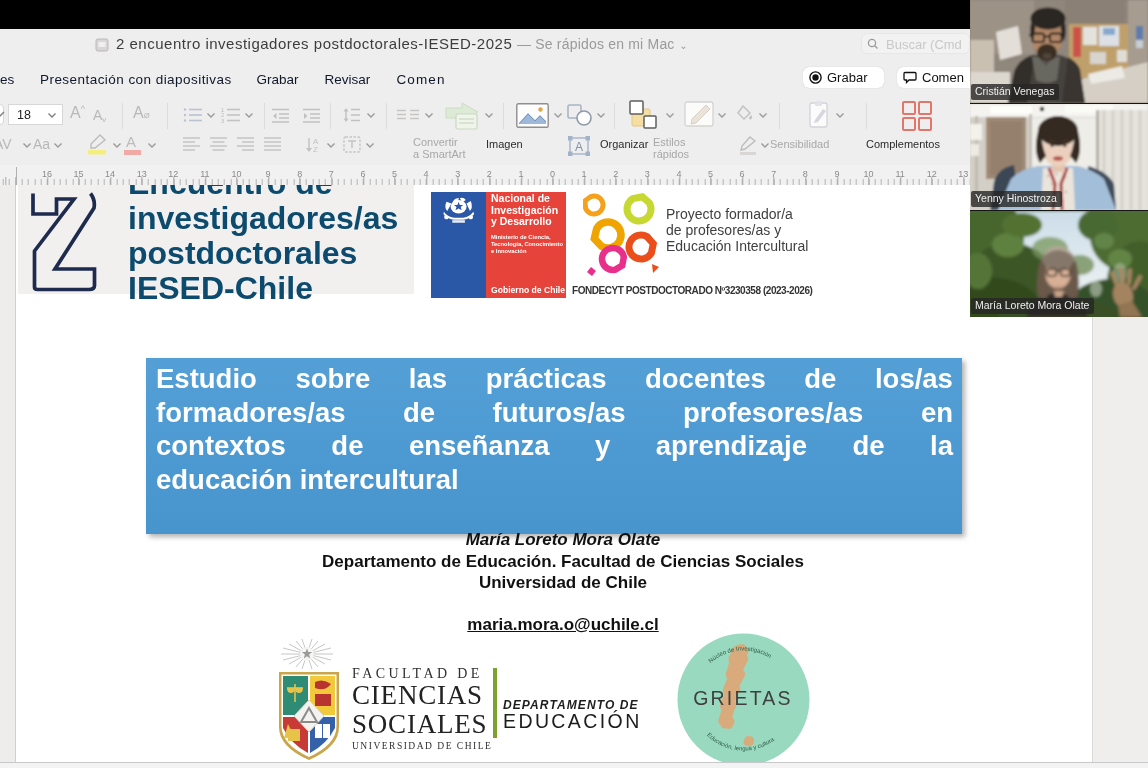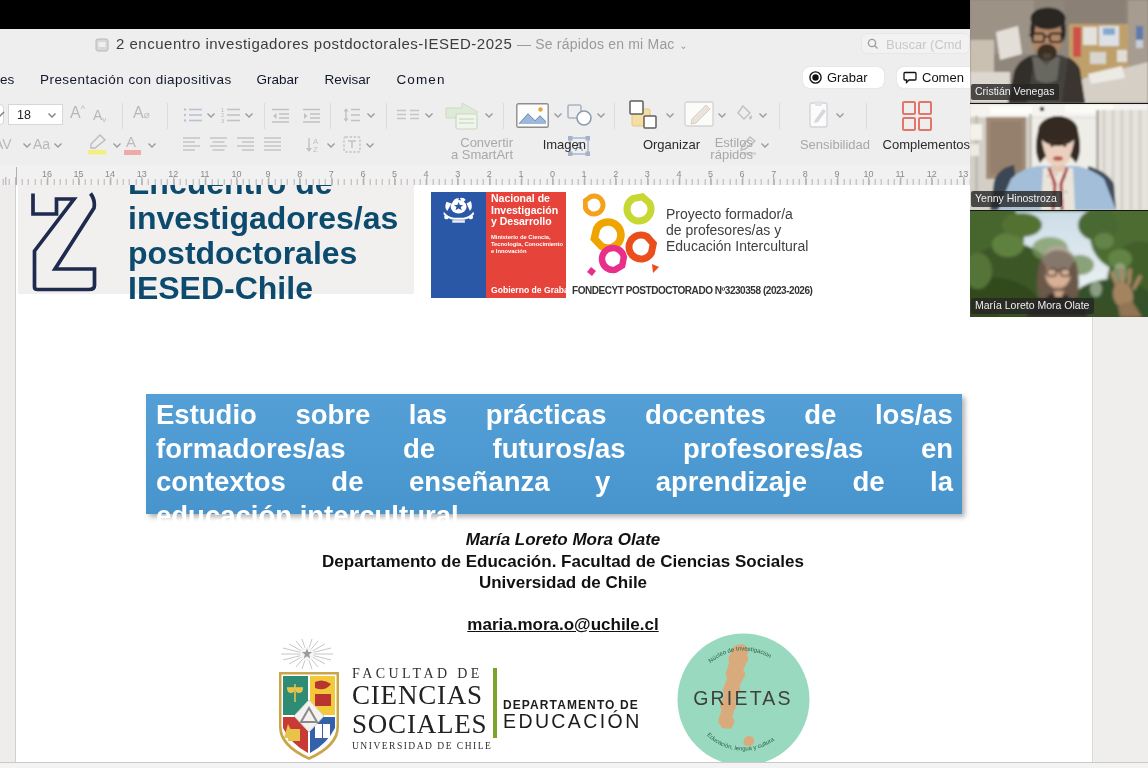--- a/index.html
+++ b/index.html
@@ -10,35 +10,35 @@
   
   #blackbar { left:0; top:0; width:1148px; height:29px; background:#000; }
   #chrome { left:0; top:29px; width:1148px; height:136px; background:#efeeee; }
   #ruler { left:0; top:165px; width:1148px; height:20px; background:#f2f1f1; }
   #slide { left:0; top:185px; width:1148px; height:577px; background:#fff; overflow:hidden; }
   #bottombar { left:0; top:762px; width:1148px; height:6px; background:#f3f3f3; border-top:1px solid #c9c9c9; }
 
   .tab { position:absolute; top:0; font-size:13.5px; color:#0f172a; white-space:nowrap; }
   .mi { position:absolute; color:#b9b8b8; }
   .divider { position:absolute; width:1px; height:26px; top:74px; background:#dddbdb; }
-  .lbl { position:absolute; font-size:13px; color:#a9a8a8; text-align:right; line-height:11.5px; white-space:nowrap; }
+  .lbl { position:absolute; font-size:11px; color:#a9a8a8; text-align:left; line-height:11.5px; white-space:nowrap; }
   .lbl.on { color:#2b2b2b; }
 
   
   .rnum { position:absolute; top:4px; font-size:9px; color:#8a8a8a; transform:translateX(-50%); }
 
   
   #hdrblock { left:18px; top:0; width:396px; height:109px; background:#f1f0ee; }
   #hdrtext { left:128px; top:-19px; width:320px; font-weight:bold; font-size:32px; line-height:35px; color:#0c4a6e; letter-spacing:0; }
   #anidblue { left:431px; top:7px; width:55px; height:106px; background:#2b57a7; }
   #anidred  { left:486px; top:7px; width:80px; height:106px; background:#e6443b; color:#fff; }
   #gdtext { left:666px; top:21px; font-size:14px; line-height:16.1px; color:#3f3f3f; }
   #fondecyt { left:572px; top:100px; font-size:10px; font-weight:bold; color:#333; letter-spacing:-0.45px; white-space:nowrap; }
 
-  #bluebox { left:146px; top:173px; width:816px; height:120px; background:linear-gradient(180deg,#539fd6,#4894cd); box-shadow:3px 3px 5px rgba(0,0,0,0.3); color:#fff; font-weight:bold; font-size:27.5px;margin-top:36px; }
+  #bluebox { left:146px; top:173px; width:816px; height:176px; background:linear-gradient(180deg,#539fd6,#4894cd); box-shadow:3px 3px 5px rgba(0,0,0,0.3); color:#fff; font-weight:bold; font-size:27.5px; }
   .bl { position:absolute; left:10px; right:9px; display:flex; justify-content:space-between; white-space:nowrap; }
 
   #authors { left:163px; top:344px; width:800px; text-align:center; font-weight:bold; font-size:17px; line-height:21.6px; color:#111; }
 
   #facblock { color:#2e2e2e; }
   .serif { font-family:"Liberation Serif", serif; }
 
   
   #videos { left:970px; top:0; width:178px; height:317px; background:#161616; }
   .vid { position:absolute; left:0; width:178px; overflow:hidden; }
@@ -416,21 +416,21 @@
           <path d="M11 24 q-2 4 2 5 q3 0 2 -4 Z"></path>
           <path d="M44 24 q2 4 -2 5 q-3 0 -2 -4 Z"></path>
           <path d="M20 30 h15 v3 h-15 Z" opacity="0.9"></path>
         </g>
         <path d="M27.5 8.2 L29 12 L33 12 L30 14.4 L31.2 18.2 L27.5 16 L23.8 18.2 L25 14.4 L22 12 L26 12 Z" fill="#2b57a7" transform="translate(4.5,3) scale(0.84)"></path>
       </svg>
     </div>
     <div class="abs" id="anidred">
       <div style="position:absolute; left:5px; top:1px; font-size:10.5px; font-weight:bold; line-height:11.5px;">Nacional de<br>Investigación<br>y Desarrollo</div>
       <div style="position:absolute; left:5px; top:42px; font-size:5.8px; font-weight:bold; line-height:7px;">Ministerio de Ciencia,<br>Tecnología, Conocimiento<br>e Innovación</div>
-      <div style="position:absolute; left:5px; top:93px; font-size:8.6px; font-weight:bold; white-space:nowrap;">Gobierno de Grabar</div>
+      <div style="position:absolute; left:5px; top:93px; font-size:8.6px; font-weight:bold; white-space:nowrap;">Gobierno de Chile</div>
     </div>
 
     <div class="abs" id="gdlogo" style="left:583px; top:2px; width:82px; height:92px;">
       <svg width="82" height="92" viewBox="0 0 82 92">
 
         <g transform="translate(11,18)">
           <path d="M0 -9 A9 9 0 1 1 -9 0 L-7 -7 Z" fill="none" stroke="#f5a11c" stroke-width="5" transform="rotate(-20)"></path>
         </g>
 
         <g transform="translate(56,22)">
@@ -537,21 +537,21 @@
         </g>
       </svg>
     </div>
     <div class="abs" id="facblock" style="left:352px; top:481px;">
       <div class="serif" style="font-size:14px; letter-spacing:3.4px; color:#2f2f2f;">FACULTAD DE</div>
       <div class="serif" style="font-size:27px; line-height:29px; letter-spacing:0.8px; color:#222; margin-top:-1px;">CIENCIAS</div>
       <div class="serif" style="font-size:27px; line-height:29px; letter-spacing:0.8px; color:#222;">SOCIALES</div>
       <div class="serif" style="font-size:9.5px; letter-spacing:1.5px; color:#2f2f2f; margin-top:2px;">UNIVERSIDAD DE CHILE</div>
     </div>
     <div class="abs" style="left:493px; top:483px; width:3.5px; height:70px; background:#7ca32e;"></div>
-    <div class="abs" style="left:503px; top:513px; font-size:12px; letter-spacing:1.1px; color:#1d1d1d; font-weight:bold;">DEPARTAMENTO DE</div>
+    <div class="abs" style="left:503px; top:513px; font-size:12px; letter-spacing:1.1px; color:#1d1d1d; font-weight:bold;font-style:italic;">DEPARTAMENTO DE</div>
     <div class="abs" style="left:503px; top:525px; font-size:19.5px; letter-spacing:2.4px; color:#1d1d1d;">EDUCACIÓN</div>
     <div class="abs" id="grietas" style="left:677px; top:448px; width:133px; height:133px;">
       <svg width="133" height="133" viewBox="0 0 133 133">
         <circle cx="66.5" cy="66.5" r="66" fill="#99d9bf"></circle>
         <path d="M57 12 q7 -3 10 2 q5 2 1 8 q4 3 0 8 l-3 7 q5 3 1 8 l-4 8 q3 4 -1 8 l-3 8 q4 3 0 8 l-2 8 q5 2 2 7 q-2 6 -8 4 q-6 2 -7 -3 q-5 -2 -2 -8 l2 -7 q-4 -3 -1 -8 l3 -8 q-4 -3 -1 -8 l3 -8 q-4 -3 -1 -8 l2 -8 q-3 -5 1 -8 q-1 -7 8 -10 Z" fill="#d9ab7c" transform="rotate(4 62 60) translate(62 0) scale(0.85 1) translate(-62 0)"></path>
         <path d="M72 103 q6 0 5 6 q-1 5 -7 4 q-5 -1 -3 -6 q1 -4 5 -4 Z" fill="#d9ab7c"></path>
         <text x="66" y="72" text-anchor="middle" font-size="19.5" letter-spacing="2.2" fill="#3f3f3f" font-family="Liberation Sans">GRIETAS</text>
         <g fill="#2e5e46" font-size="6px" font-family="Liberation Sans">
           <text><textPath href="#arcTop" startOffset="40">Núcleo de Investigación</textPath></text>
           <text><textPath href="#arcBot" startOffset="40">Educación, lengua y cultura</textPath></text>

